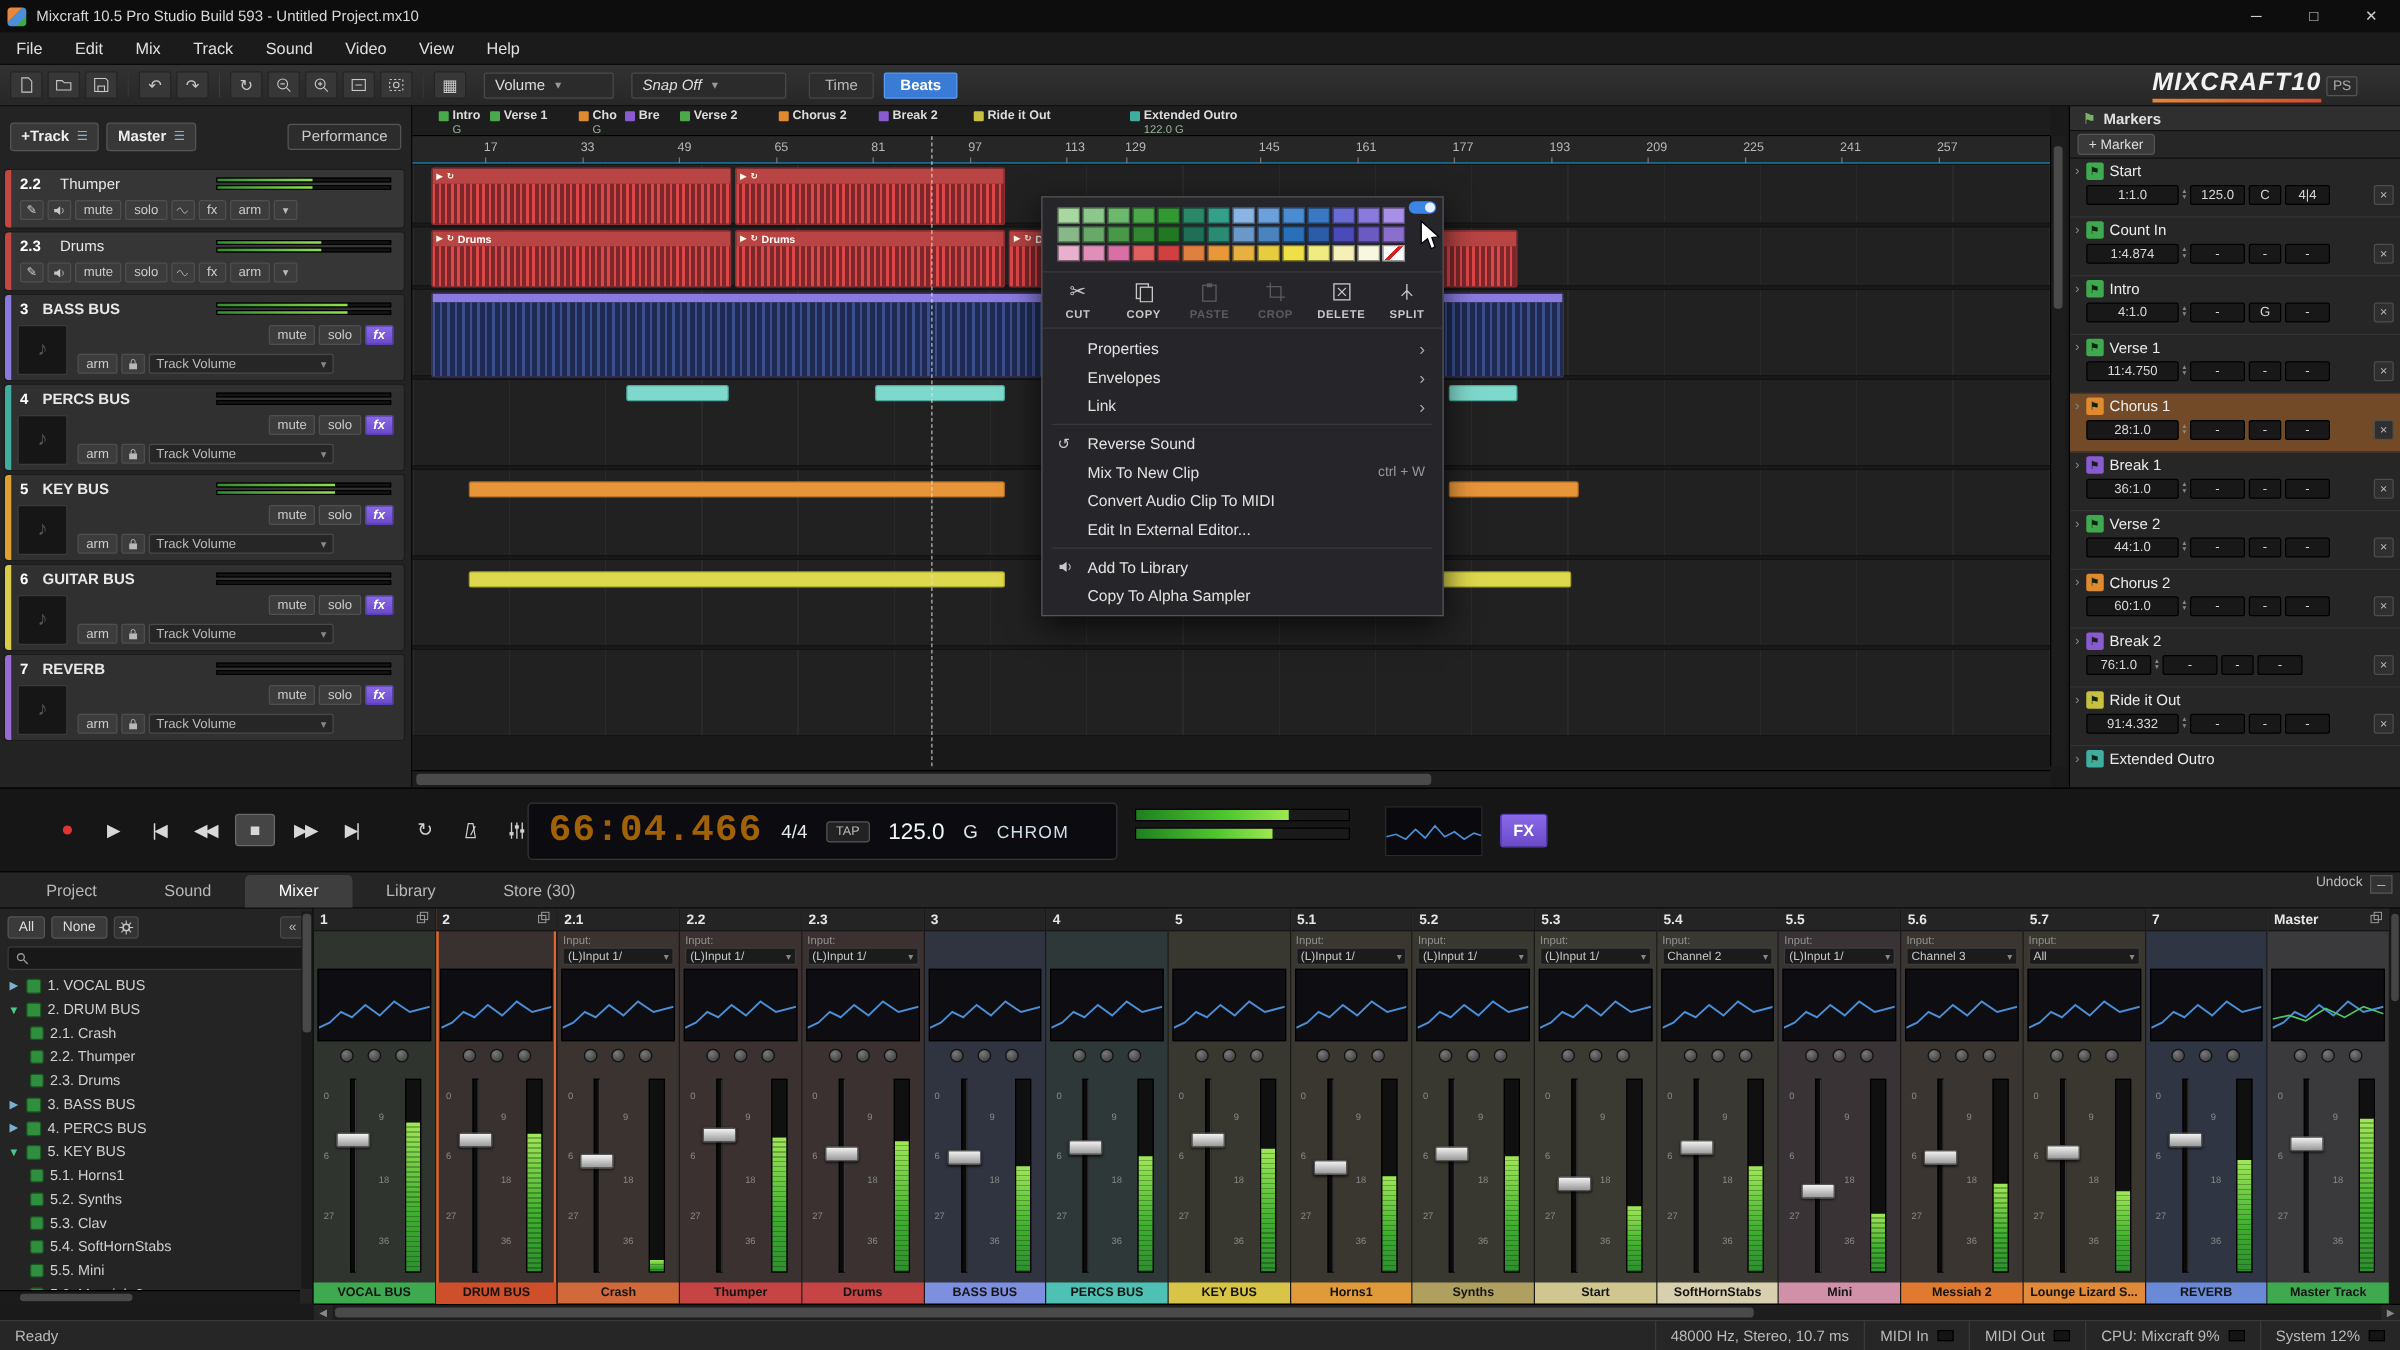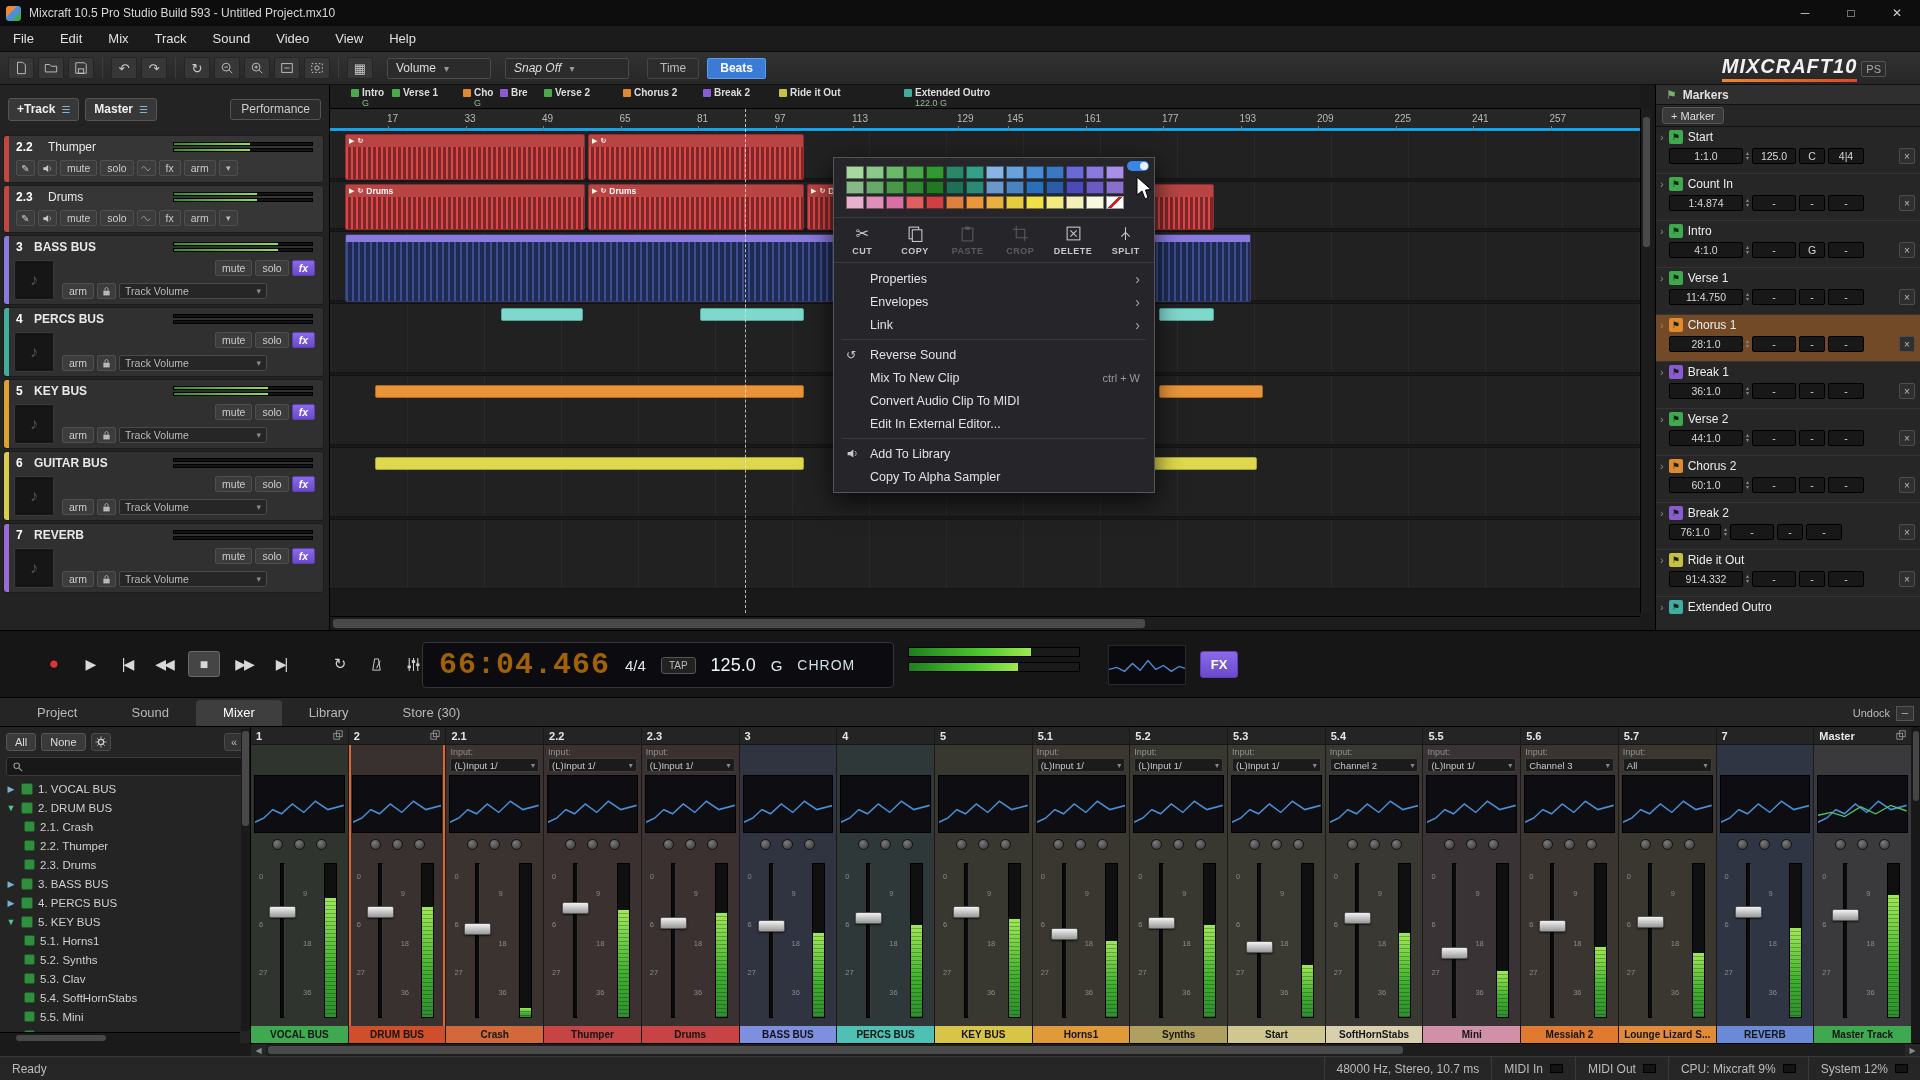--- a/index.html
+++ b/index.html
@@ -57,21 +57,21 @@
   .vol-dd { width:148px; height:16px; background:#262626; border:1px solid #4a4a4a; border-radius:2px; display:flex; align-items:center; justify-content:space-between; padding:0 5px; font-size:10.5px; color:#bbb; }
 
   
   .timeline { position:absolute; left:330px; top:85px; width:1322px; height:545px; background:#1a1a1a; }
   .sections { position:absolute; left:0; top:0; right:12px; height:24px; background:#1d1d1d; border-bottom:1px solid #000; overflow:hidden; }
   .section { position:absolute; top:2px; display:flex; flex-direction:column; }
   .sec-top { display:flex; align-items:center; gap:3px; }
   .sec-chip { width:8px; height:8px; border-radius:1px; }
   .sec-label { font-size:10px; font-weight:bold; color:#ddd; white-space:nowrap; }
   .sec-sub { font-size:9px; color:#9ab89a; margin-left:11px; }
-  .ruler { position:absolute; left:0; top:24px; right:12px; height:22px; background:#262626; border-bottom:3px solid #0ea5e9; }
+  .ruler { position:absolute; left:0; top:24px; right:12px; height:22px; background:#262626; border-bottom:1px solid #0ea5e9; }
   .tick { position:absolute; top:4px; font-size:10px; color:#b8b8b8; }
   .tick::after { content:""; position:absolute; left:1px; top:13px; width:1px; height:5px; background:#777; }
   .lanes { position:absolute; left:0; top:46px; right:12px; bottom:17px; overflow:hidden;
     background:#191919; }
   .lane { position:relative; margin-bottom:2px; background:#212121 repeating-linear-gradient(90deg, rgba(255,255,255,.04) 0 1px, transparent 1px 77px); border-top:1px solid #131313; border-bottom:1px solid #131313; }
   .clipbox { position:absolute; left:0; top:0; right:0; bottom:0; }
   .clip { position:absolute; border-radius:2px; overflow:hidden; }
   .clip .chead { height:12px; display:flex; align-items:center; gap:3px; padding:0 3px; font-size:8.5px; color:#fff; font-weight:bold; white-space:nowrap; overflow:hidden; }
   .clip .cico { font-size:7px; color:#ffe; }
   .clip.drums { background:#5c1e22; border:1px solid #8a3034; }
@@ -126,21 +126,21 @@
   .meterbox { position:absolute; left:908px; top:16px; width:172px; }
   .mb-bar { height:10px; background:#1a1a1a; border:1px solid #000; margin-bottom:5px; position:relative; }
   .mb-fill { position:absolute; left:0; top:0; bottom:0; background:linear-gradient(90deg,#1f7f1f,#4fc82f 60%,#9fe84f); }
   .wavebox { position:absolute; left:1108px; top:14px; width:78px; height:40px; background:#0a0a0e; border:1px solid #2a2a2e; }
   .fxbtn { position:absolute; left:1200px; top:20px; width:38px; height:27px; background:linear-gradient(#8a6ae8,#6a4ac8); border:1px solid #5a3fb8; border-radius:3px; color:#fff; font-weight:bold; font-size:13px; display:flex; align-items:center; justify-content:center; }
 
   
   .tabbar { position:absolute; left:0; top:698px; right:0; height:29px; background:#252525; border-bottom:1px solid #000; display:flex; align-items:flex-end; padding-left:10px; }
   .tab { padding:0 27px; height:26px; line-height:26px; font-size:13px; color:#b8b8b8; }
   .tab.active { background:#3e3e3e; color:#fff; border-radius:4px 4px 0 0; }
-  .undock { margin-left:auto; display:flex; align-items:center; gap:6px; margin-right:6px; height:26px; }
+  .undock { margin-left:auto; display:flex; gap:6px; margin-right:6px; height:26px; }
   .undock-label { font-size:11px; color:#bbb; }
   .undock-btn { width:18px; height:15px; background:#333; border:1px solid #555; color:#ccc; font-size:9px; display:flex; align-items:center; justify-content:center; }
 
   
   .mixer { position:absolute; left:0; top:727px; right:0; height:316px; background:#1c1c1c; }
   .tree { position:absolute; left:0; top:0; width:251px; bottom:0; background:#242424; border-right:1px solid #000; overflow:hidden; }
   .tree-top { display:flex; align-items:center; gap:5px; padding:4px 6px 0 6px; height:26px; }
   .tree-btn { height:18px; background:#3a3a3a; border:1px solid #555; border-radius:3px; font-size:11px; color:#ddd; display:flex; align-items:center; padding:0 8px; }
   .tree-ib { width:20px; height:18px; background:#333; border:1px solid #4a4a4a; border-radius:3px; display:flex; align-items:center; justify-content:center; color:#bbb; font-size:11px; }
   .tree-ib svg { width:12px; height:12px; }
@@ -627,21 +627,21 @@
         </div>
       </div>
     <div class="ruler" id="ruler">
         <div class="tick" style="left: 57px;">17</div>
         <div class="tick" style="left: 134.5px;">33</div>
         <div class="tick" style="left: 212px;">49</div>
         <div class="tick" style="left: 289.5px;">65</div>
         <div class="tick" style="left: 367px;">81</div>
         <div class="tick" style="left: 444.5px;">97</div>
         <div class="tick" style="left: 522px;">113</div>
-        <div class="tick" style="left: 627px; text-align: center;">129</div>
+        <div class="tick" style="left: 570px; text-align: center;">129</div>
         <div class="tick" style="left: 677px;">145</div>
         <div class="tick" style="left: 754.5px;">161</div>
         <div class="tick" style="left: 832px;">177</div>
         <div class="tick" style="left: 909.5px;">193</div>
         <div class="tick" style="left: 987px;">209</div>
         <div class="tick" style="left: 1064.5px;">225</div>
         <div class="tick" style="left: 1142px;">241</div>
         <div class="tick" style="left: 1219.5px;">257</div>
       </div>
     <div class="lanes" id="lanes">

